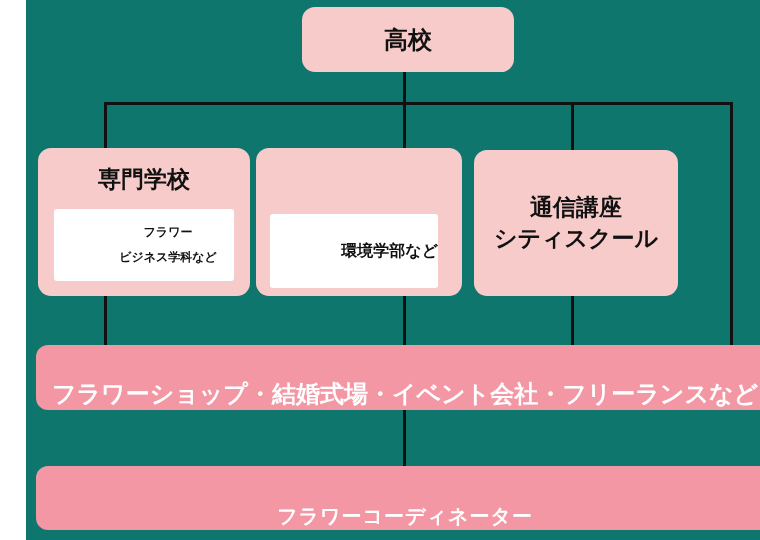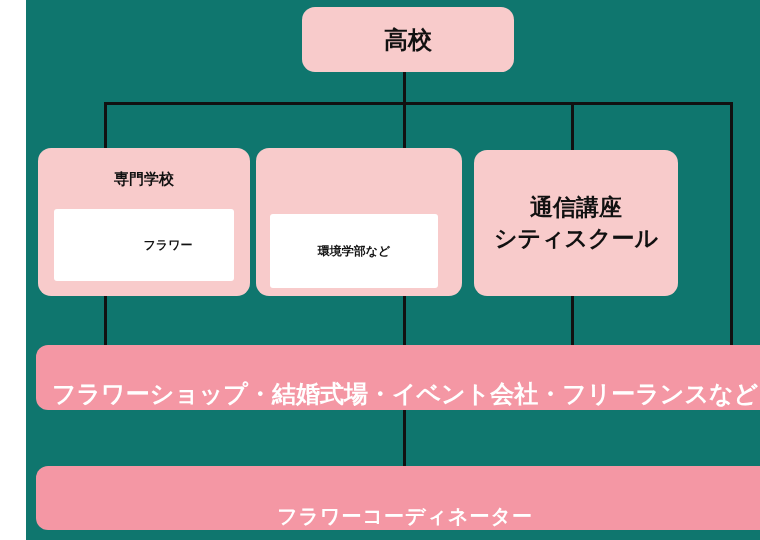--- a/index.html
+++ b/index.html
@@ -54,21 +54,21 @@
   }
 
   .path-box { top: 148px; height: 148px; }
   .path1 { left: 12px;  width: 212px; }
   .path2 { left: 230px; width: 206px; }
   .path3 { left: 448px; top: 150px; width: 204px; height: 146px;
            display: flex; flex-direction: column; justify-content: center; }
 
   .path1 .box-title {
     padding-top: 17px;
-    font-size: 15px;
+    font-size: 23px;
     line-height: 28px;
   }
   .path2 .box-title {
     padding-top: 5px;
     font-size: 25px;
     line-height: 29px;
     letter-spacing: -1px;
   }
   .path3 .box-line {
     font-size: 23px;
@@ -79,21 +79,21 @@
     position: absolute;
     background: #ffffff;
     border-radius: 3px;
     left: 16px; right: 16px;
     display: flex;
     flex-direction: column;
     align-items: center;
     justify-content: center;
   }
   .path1 .inner-white { top: 61px; height: 72px; font-size: 12px; line-height: 25px; padding-left: 48px; }
-  .path2 .inner-white { top: 66px; height: 74px; font-size: 12px; left: 14px; right: 24px; }
+  .path2 .inner-white { top: 66px; height: 74px; font-size: 16px; left: 14px; right: 24px; align-items: flex-end; }
 
   .employment-band {
     left: 10px; top: 345px;
     width: 738px; height: 65px;
     font-size: 24px;
     letter-spacing: 0px;
   }
   .goal-box {
     left: 10px; top: 466px;
     width: 738px; height: 64px;
@@ -118,20 +118,21 @@
   <div class="line v" style="left:377px; top:408px; height:60px;"></div>
 
   <div class="node hs-box">
     <span>高校</span>
   </div>
 
   <div class="node path-box path1">
     <div class="box-title">専門学校</div>
     <div class="inner-white">
       <div>フラワー</div>
+      <div>ビジネス学科など</div>
     </div>
   </div>
 
   <div class="node path-box path2">
     <div class="box-title">
     </div>
     <div class="inner-white">
       <div>環境学部など</div>
     </div>
   </div>

